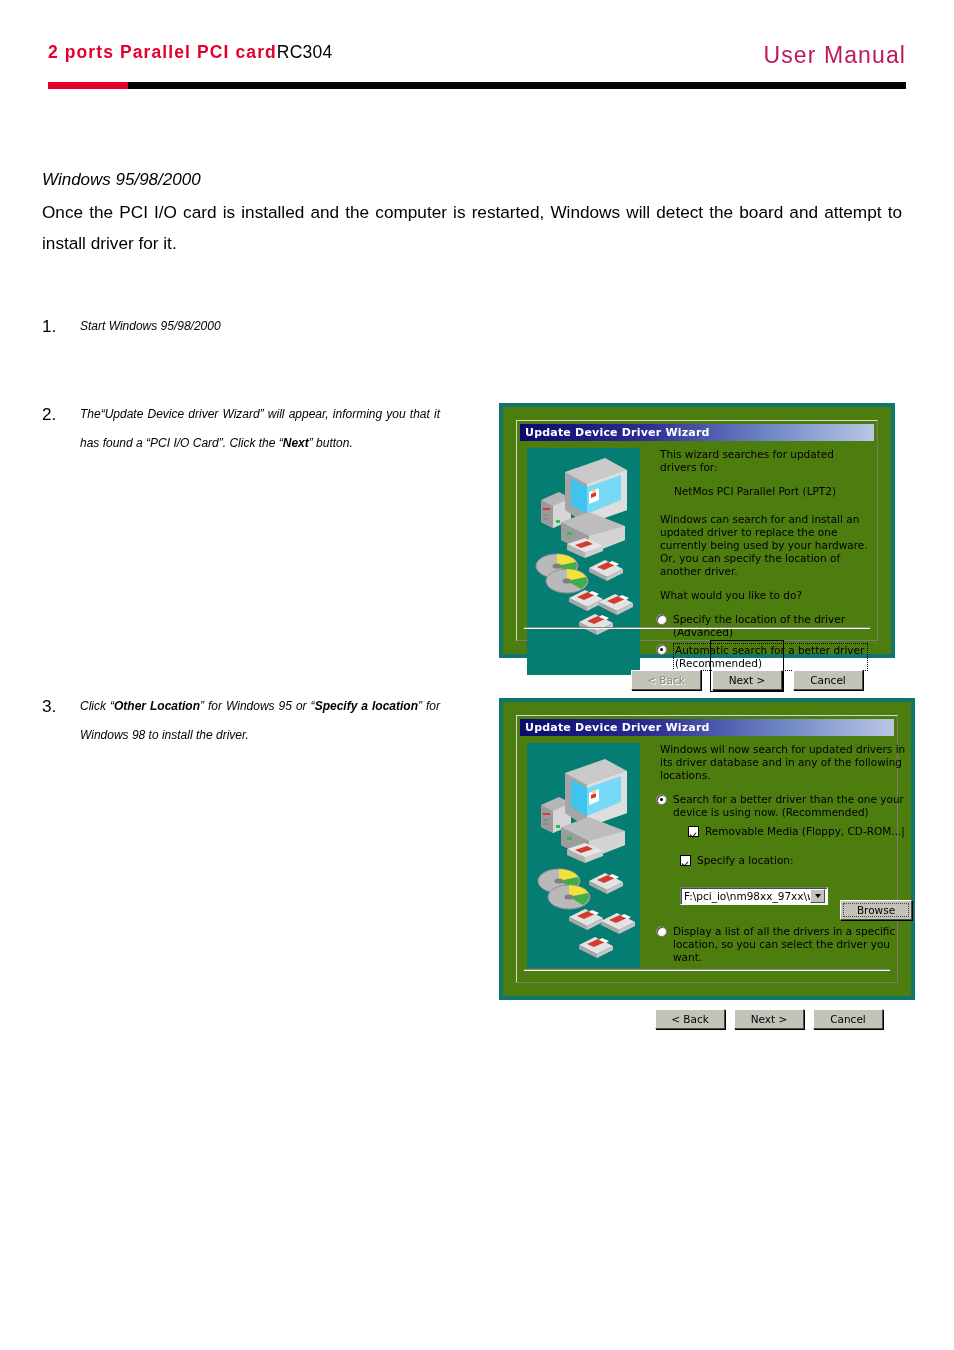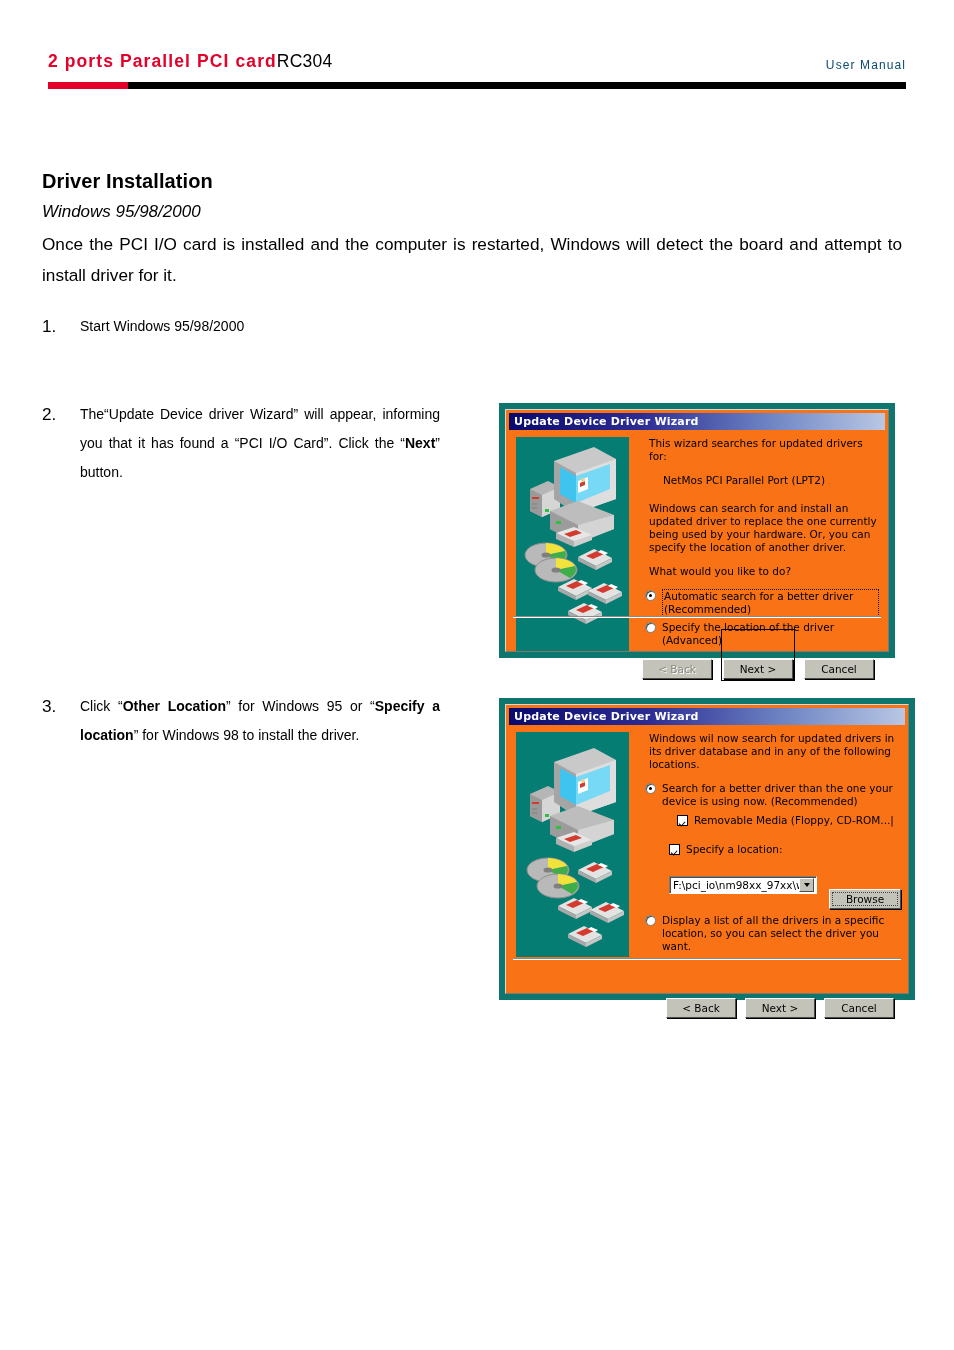--- a/index.html
+++ b/index.html
@@ -19,42 +19,42 @@
   
   .page-header {
     position: absolute;
     left: 48px;
     top: 42px;
     width: 858px;
     height: 48px;
   }
   .header-row {
     display: flex;
-    align-items: flex-end;
+    align-items: flex-start;
     justify-content: space-between;
     height: 30px;
   }
   .header-left {
     font-size: 17.5px;
     letter-spacing: 0.2px;
     white-space: nowrap;
   }
   .header-left .prod {
     color: #e4002b;
     font-weight: bold;
     letter-spacing: 1.1px;
   }
   .header-left .model {
     color: #000;
     font-weight: normal;
     letter-spacing: 0.2px;
   }
   .header-right {
-    font-size: 12px;
-    color: #0c4a6e;
+    font-size: 23px;
+    color: #be185d;
     white-space: nowrap;
     letter-spacing: 1.1px;
   }
   .header-rule {
     position: absolute;
     left: 0;
     top: 40px;
     width: 858px;
     height: 7px;
     display: flex;
@@ -101,43 +101,44 @@
     position: absolute;
     display: flex;
   }
   .step-num {
     width: 38px;
     flex: 0 0 38px;
     font-size: 17.2px;
     line-height: 29px;
   }
   .step-body {
-    font-size: 14px;
+    font-size: 12px;
     line-height: 29px;
+    font-style: italic;
   }
   .step-body.justify {
     text-align: justify;
     text-align-last: left;
   }
   .step-body b { font-weight: bold; }
 
   #step1 { left: 42px; top: 312px; width: 500px; }
   #step2 { left: 42px; top: 400px; width: 398px; }
   #step2 .step-body { width: 360px; }
   #step3 { left: 42px; top: 692px; width: 398px; }
   #step3 .step-body { width: 360px; }
 
   
   .dlg {
     position: absolute;
-    background: #f97316;
-    border: 6px solid #0f766e;
+    background: #4d7c0f;
+    border: 4px solid #0f766e;
     box-sizing: border-box;
     font-family: "DejaVu Sans", sans-serif;
-    padding: 0;
+    padding: 13px;
   }
   .dlg-inner {
     border: 1px solid #d8d8d0;
     border-right-color: #7b7b73;
     border-bottom-color: #7b7b73;
     height: 100%;
     box-sizing: border-box;
     padding: 3px;
     position: relative;
   }
@@ -330,21 +331,20 @@
     </div>
     <div class="header-right">User Manual</div>
   </div>
   <div class="header-rule">
     <div class="rule-red"></div>
     <div class="rule-black"></div>
   </div>
 </div>
 
 <div class="content">
-  <h1 class="sec-title">Driver Installation</h1>
   <div class="sec-sub">Windows 95/98/2000</div>
   <p class="sec-para">Once the PCI I/O card is installed and the computer is restarted, Windows will detect the board and attempt to install driver for it.</p>
 </div>
 
 <div class="step" id="step1">
   <div class="step-num">1.</div>
   <div class="step-body"><span>Start Windows 95/98/2000</span></div>
 </div>
 
 <div class="step" id="step2">
@@ -450,26 +450,26 @@
       <div class="dlg-text">
         <div class="dlg-p">This wizard searches for updated drivers for:</div>
         <div class="gap-sm"></div>
         <div class="dlg-p indent">NetMos PCI Parallel Port (LPT2)</div>
         <div class="gap-md"></div>
         <div class="dlg-p">Windows can search for and install an updated driver to replace the one currently being used by your hardware. Or, you can specify the location of another driver.</div>
         <div class="gap-sm"></div>
         <div class="dlg-p">What would you like to do?</div>
         <div class="gap-sm"></div>
         <div class="opt-row">
+          <span class="ctl radio"></span>
+          <span class="opt-label">Specify the location of the driver (Advanced)</span>
+        </div>
+        <div class="opt-row">
           <span class="ctl radio checked"></span>
           <span class="opt-label"><span class="focus-box">Automatic search for a better driver (Recommended)</span></span>
-        </div>
-        <div class="opt-row">
-          <span class="ctl radio"></span>
-          <span class="opt-label">Specify the location of the driver (Advanced)</span>
         </div>
       </div>
     </div>
     <div class="dlg-sep" style="top:206px;"></div>
     <div class="dlg-buttons" style="right:14px; top:219px;">
       <div class="btn disabled">&lt; Back</div>
       <div class="btn-default-wrap">
         <div class="btn">Next &gt;</div>
       </div>
       <div class="btn">Cancel</div>

